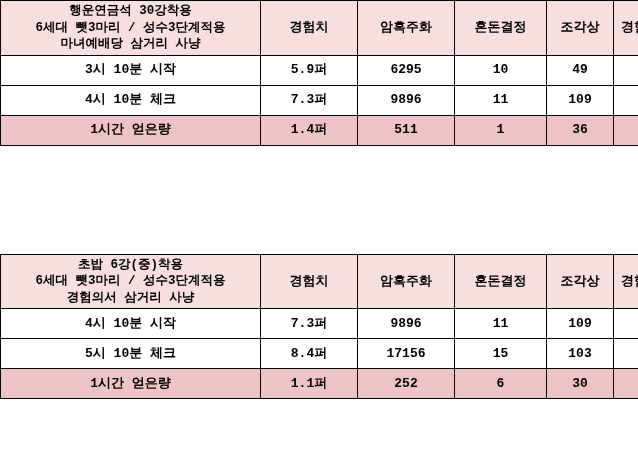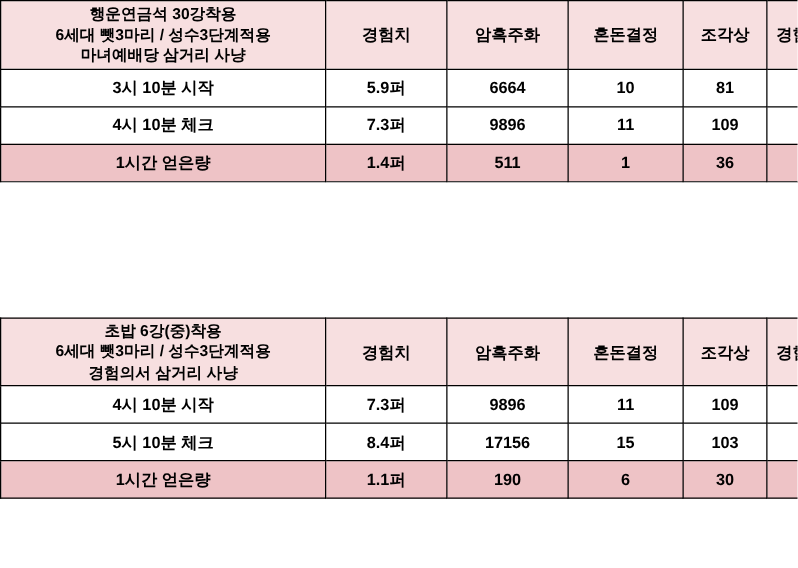--- a/index.html
+++ b/index.html
@@ -10,20 +10,21 @@
   body {
     width: 638px;
     height: 454px;
     font-family: "Liberation Sans", sans-serif;
     overflow: hidden;
   }
   .sheet {
     position: relative;
     width: 638px;
     height: 362px;
+    font-family: Liberation Mono, monospace;
   }
   table.grid {
     border-collapse: collapse;
     table-layout: fixed;
     width: 638px;
     font-size: 13px;
     color: #000000;
   }
   table.grid td {
     border: 1px solid #000000;
@@ -77,23 +78,23 @@
 마녀예배당 삼거리 사냥</td>
         <td class="c1">경험치</td>
         <td class="c2">암흑주화</td>
         <td class="c3">혼돈결정</td>
         <td class="c4">조각상</td>
         <td class="c5">경험의서</td>
       </tr>
       <tr class="row">
         <td class="c0">3시 10분 시작</td>
         <td class="c1">5.9퍼</td>
-        <td class="c2">6664</td>
+        <td class="c2">6295</td>
         <td class="c3">10</td>
-        <td class="c4">81</td>
+        <td class="c4">49</td>
         <td class="c5">27</td>
       </tr>
       <tr class="row">
         <td class="c0">4시 10분 체크</td>
         <td class="c1">7.3퍼</td>
         <td class="c2">9896</td>
         <td class="c3">11</td>
         <td class="c4">109</td>
         <td class="c5">35</td>
       </tr>
@@ -134,21 +135,21 @@
         <td class="c0">5시 10분 체크</td>
         <td class="c1">8.4퍼</td>
         <td class="c2">17156</td>
         <td class="c3">15</td>
         <td class="c4">103</td>
         <td class="c5">49</td>
       </tr>
       <tr class="total">
         <td class="c0">1시간 얻은량</td>
         <td class="c1">1.1퍼</td>
-        <td class="c2">190</td>
+        <td class="c2">252</td>
         <td class="c3">6</td>
         <td class="c4">30</td>
         <td class="c5">14</td>
       </tr>
     </tbody>
   </table>
 
 </div>
 
 </body></html>

